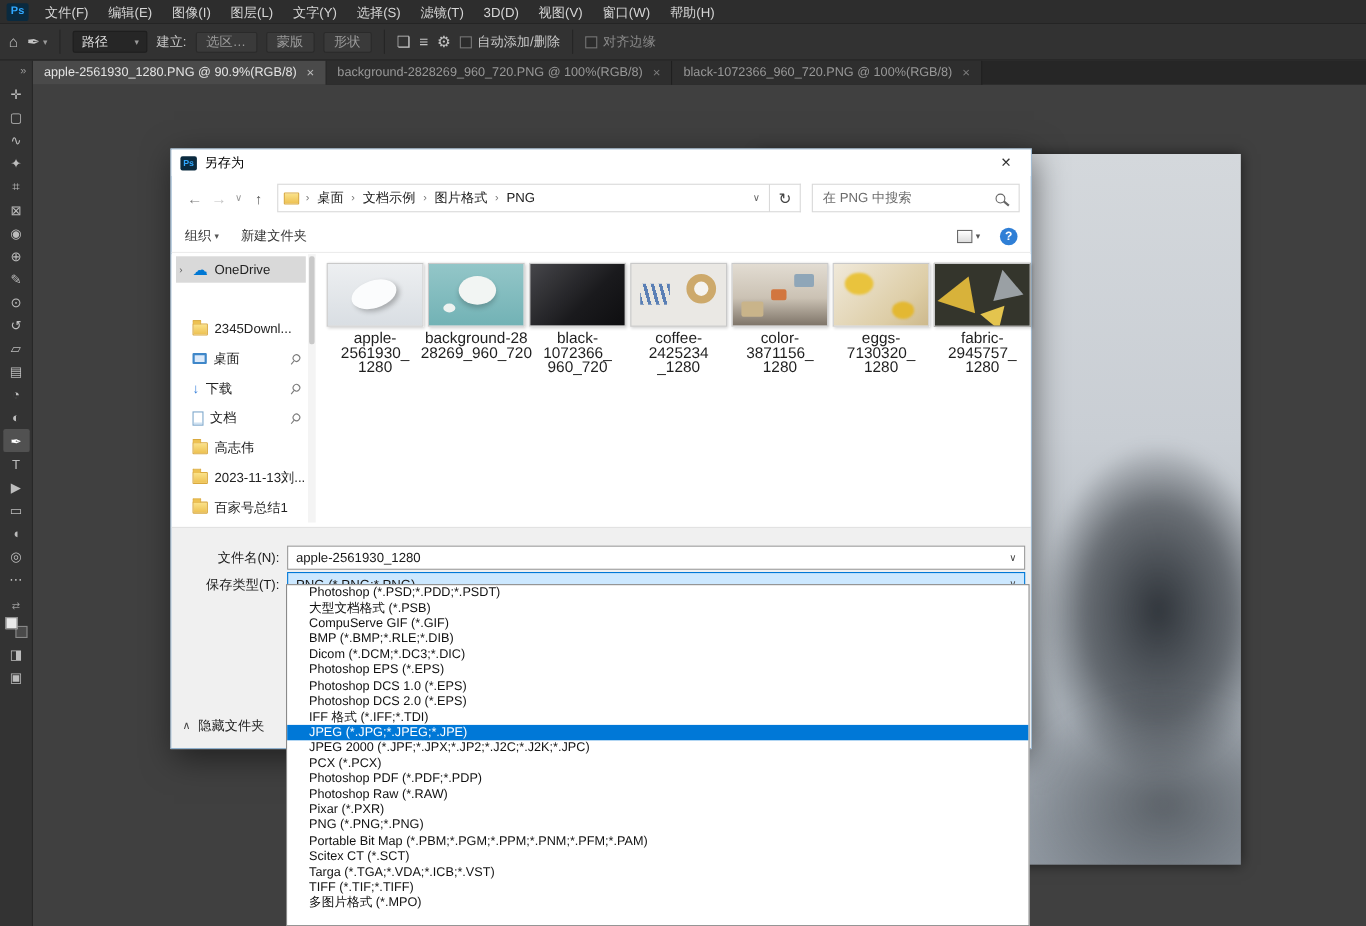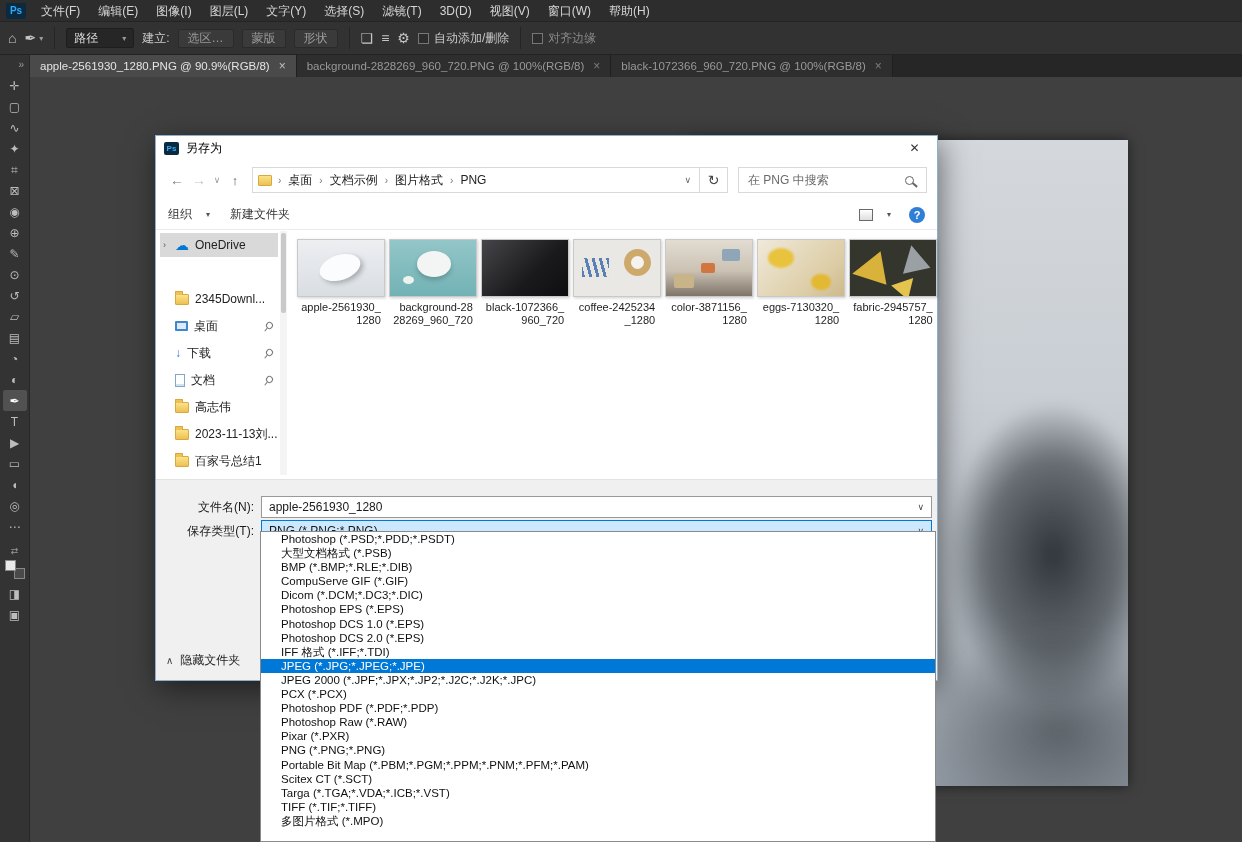--- a/index.html
+++ b/index.html
@@ -62,21 +62,21 @@
   .addr-folder{width:14px;height:11px;background:linear-gradient(#fbe289,#edc152);border:1px solid #d9a93e;border-radius:1px;margin-right:4px;flex:none}
   .crumb{font-size:12px;color:#222;padding:0 5px;white-space:nowrap}
   .crumb-sep{color:#777;font-size:10px}
   .addr-caret{margin-left:auto;color:#666;font-size:9px;padding-right:3px}
   .refreshbtn{height:26px;width:28px;border:1px solid #d9d9d9;border-left:none;display:flex;align-items:center;justify-content:center;color:#444;font-size:14px;background:#fff}
   .searchbox{height:26px;border:1px solid #d9d9d9;flex:1;margin-left:10px;display:flex;align-items:center;justify-content:space-between;padding:0 9px;color:#6b6b6b;font-size:12px;background:#fff}
   .mag{width:9px;height:9px;border:1.5px solid #666;border-radius:50%;position:relative;flex:none;margin-right:3px}
   .mag::after{content:"";position:absolute;width:6px;height:1.5px;background:#666;right:-5px;bottom:-2px;transform:rotate(40deg)}
 
   .dlg-toolbar{position:absolute;left:0;top:64px;right:0;height:30px;display:flex;align-items:center;padding:0 12px;gap:20px;border-bottom:1px solid #ececec}
-  .tb-item{display:flex;align-items:center;gap:14px;color:#333;font-size:12px}
+  .tb-item{display:flex;align-items:center;gap:3px;color:#333;font-size:12px}
   .tb-caret{font-size:8px;color:#555}
   .tb-right{margin-left:auto;display:flex;align-items:center;gap:18px}
   .view-ico{width:14px;height:12px;border:1px solid #6a6a6a;background:linear-gradient(#fff,#ddd);flex:none}
   .help-ico{width:16px;height:16px;border-radius:50%;background:#2f7fd6;color:#fff;font-size:11px;font-weight:bold;display:flex;align-items:center;justify-content:center}
 
   .dlg-body{position:absolute;left:0;top:95px;right:0;height:248px;background:#fff}
   .side{position:absolute;left:4px;top:2px;width:118px}
   .side-row{height:24px;display:flex;align-items:center;gap:6px;padding-left:15px;font-size:12px;color:#222;position:relative;margin-bottom:3px;white-space:nowrap}
   .side-row.first{margin-bottom:30px}
   .side-row.sel{background:#d9d9d9}
@@ -88,21 +88,21 @@
   .folder-ico::before{content:"";position:absolute;left:-1px;top:-4px;width:6px;height:3px;background:#edc152;border:1px solid #d9a93e;border-bottom:none;border-radius:1px 1px 0 0}
   .desktop-ico{width:13px;height:10px;border:2px solid #3f87c9;background:#dceafa;border-radius:1px;flex:none}
   .download-ico{color:#2f7bd9;font-weight:bold;font-size:12px;flex:none;line-height:1}
   .doc-ico{width:10px;height:13px;background:#fff;border:1px solid #7fa8cc;box-shadow:inset 0 -2px 0 #cfe2f2;flex:none}
   .side-scroll{position:absolute;left:124px;top:0;width:7px;height:244px;background:#f4f4f4}
   .side-scroll .sthumb{position:absolute;left:1px;top:2px;width:5px;height:80px;background:#c9c9c9;border-radius:2px}
 
   .filegrid{position:absolute;left:140px;top:8px;display:flex;gap:2px}
   .fcard{width:90px;display:flex;flex-direction:column;align-items:center}
   .fthumb{width:88px;height:58px;border:1px solid #c9c9c9;box-shadow:1px 1px 3px rgba(0,0,0,.2);position:relative;overflow:hidden}
-  .flabel{margin-top:4px;font-size:11px;line-height:13px;text-align:right;color:#1f1f1f}
+  .flabel{margin-top:4px;font-size:14px;line-height:13px;text-align:center;color:#1f1f1f}
   .t1{background:linear-gradient(180deg,#edeff1,#d9dee3)}
   .t1 .mouse{position:absolute;left:21px;top:15px;width:42px;height:25px;background:#fbfcfd;border-radius:50%;transform:rotate(-18deg);box-shadow:2px 3px 5px rgba(0,0,0,.25)}
   .t2{background:linear-gradient(180deg,#93c6c8,#72b2b5)}
   .t2 .soap{position:absolute;left:27px;top:11px;width:34px;height:26px;background:#f2f5f3;border-radius:50%;box-shadow:0 3px 5px rgba(0,0,0,.2)}
   .t2 .dot{position:absolute;left:13px;top:36px;width:11px;height:8px;background:#eef2f0;border-radius:50%}
   .t3{background:linear-gradient(135deg,#46464a,#1a1a1d 60%,#0e0e10)}
   .t4{background:#eae8e4}
   .t4 .tape{position:absolute;right:9px;top:9px;width:27px;height:27px;border-radius:50%;border:7px solid #cda96b;background:#f5f3ef}
   .t4 .sticks{position:absolute;left:8px;top:18px;width:27px;height:19px;background:repeating-linear-gradient(75deg,#5a7fb5 0 3px,#e8e6e0 3px 7px)}
   .t5{background:linear-gradient(180deg,#e2dcd2 0%,#cbc2b4 55%,#7e7468 100%)}
@@ -417,22 +417,22 @@
       <div class="hidefolders">
         <span class="hf-chev">∧</span>
         <span>隐藏文件夹</span>
       </div>
     </div>
   </div>
 
   <div class="dropdown">
     <div class="dd-item">Photoshop (*.PSD;*.PDD;*.PSDT)</div>
     <div class="dd-item">大型文档格式 (*.PSB)</div>
+    <div class="dd-item">CompuServe GIF (*.GIF)</div>
     <div class="dd-item">BMP (*.BMP;*.RLE;*.DIB)</div>
-    <div class="dd-item">CompuServe GIF (*.GIF)</div>
     <div class="dd-item">Dicom (*.DCM;*.DC3;*.DIC)</div>
     <div class="dd-item">Photoshop EPS (*.EPS)</div>
     <div class="dd-item">Photoshop DCS 1.0 (*.EPS)</div>
     <div class="dd-item">Photoshop DCS 2.0 (*.EPS)</div>
     <div class="dd-item">IFF 格式 (*.IFF;*.TDI)</div>
     <div class="dd-item selected">JPEG (*.JPG;*.JPEG;*.JPE)</div>
     <div class="dd-item">JPEG 2000 (*.JPF;*.JPX;*.JP2;*.J2C;*.J2K;*.JPC)</div>
     <div class="dd-item">PCX (*.PCX)</div>
     <div class="dd-item">Photoshop PDF (*.PDF;*.PDP)</div>
     <div class="dd-item">Photoshop Raw (*.RAW)</div>

